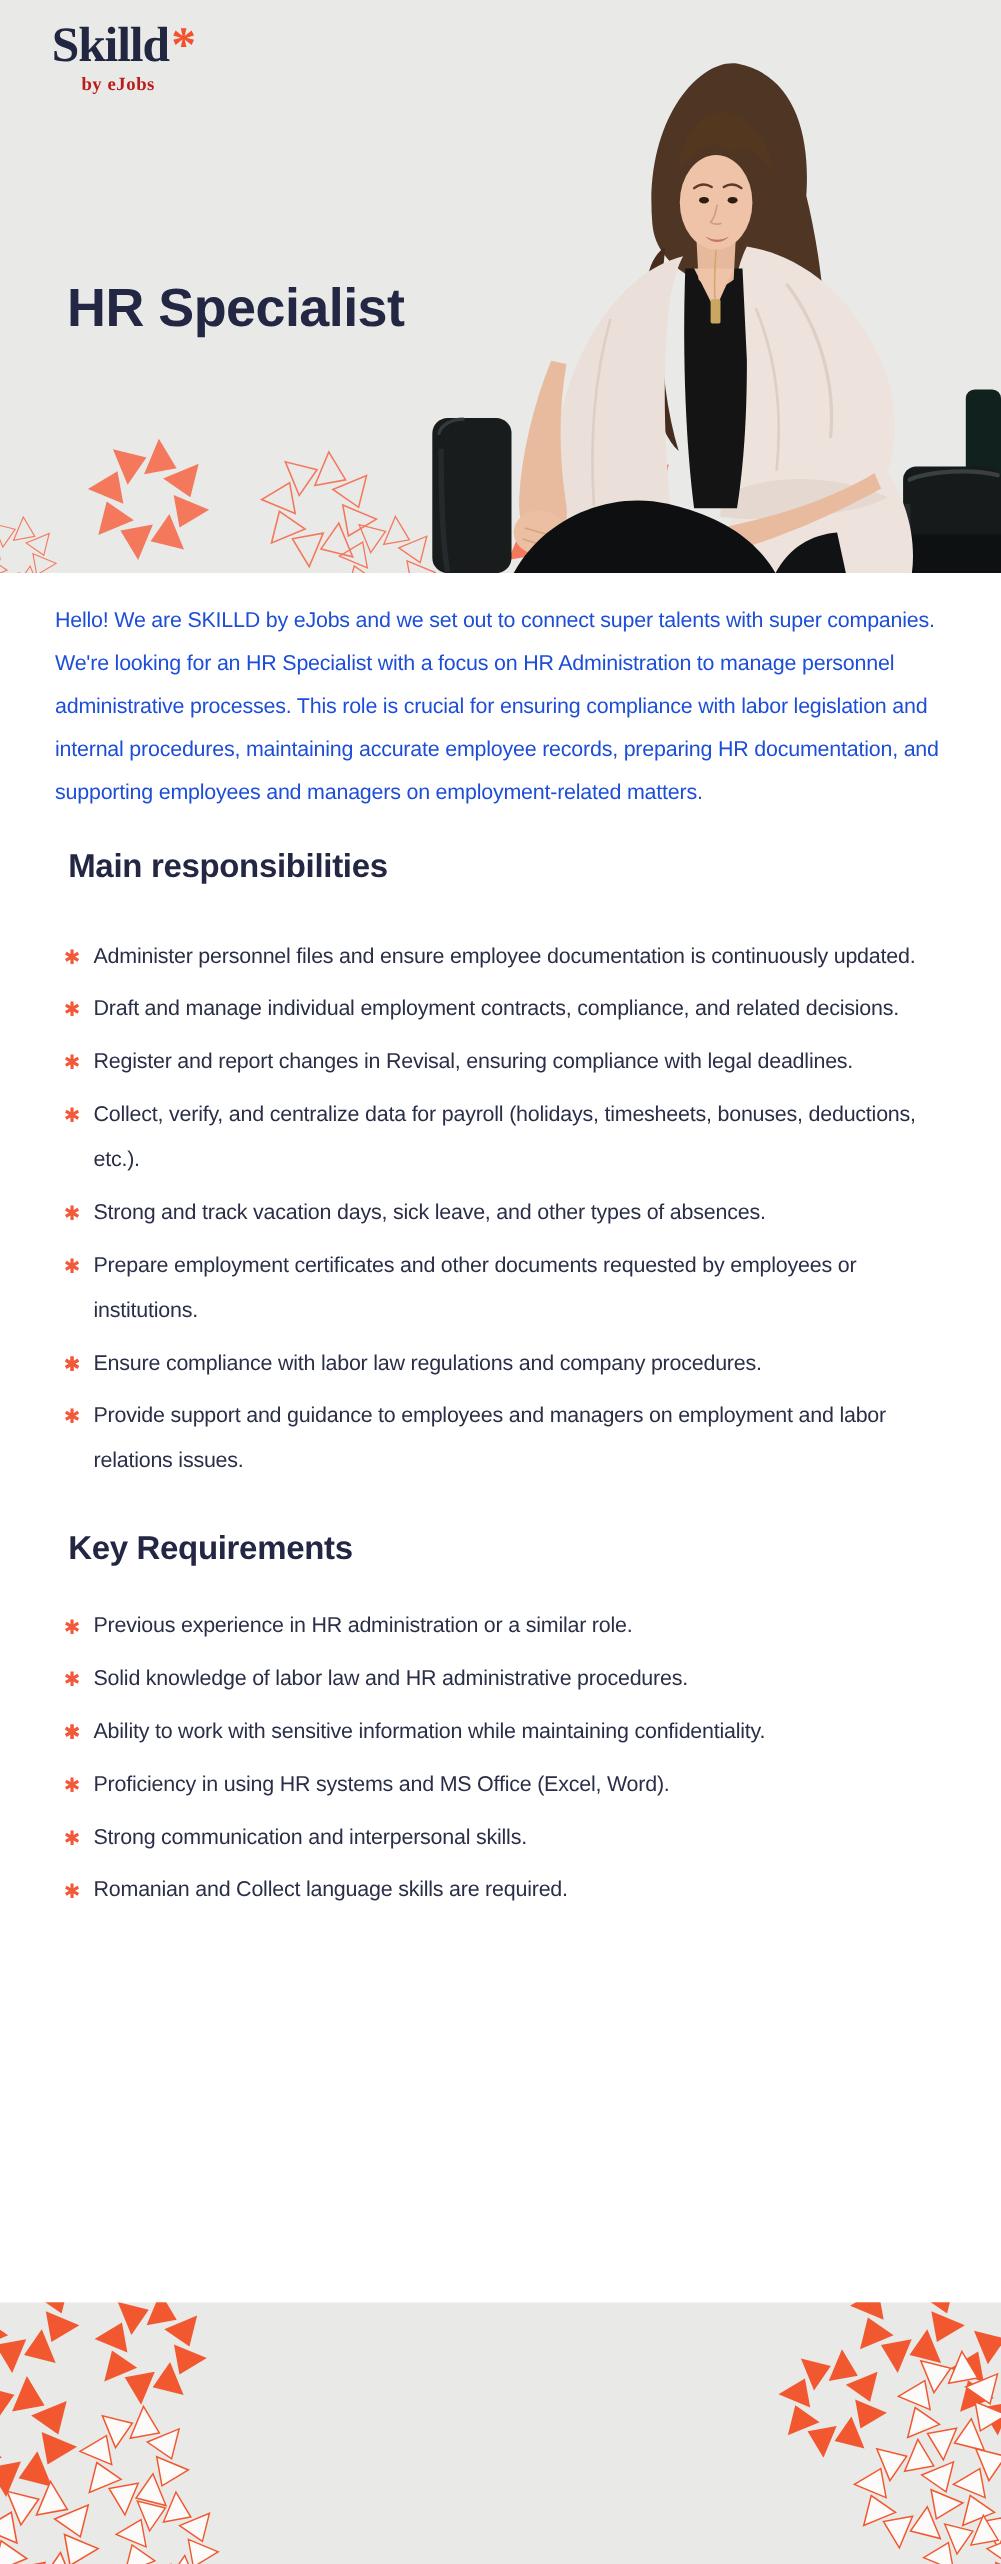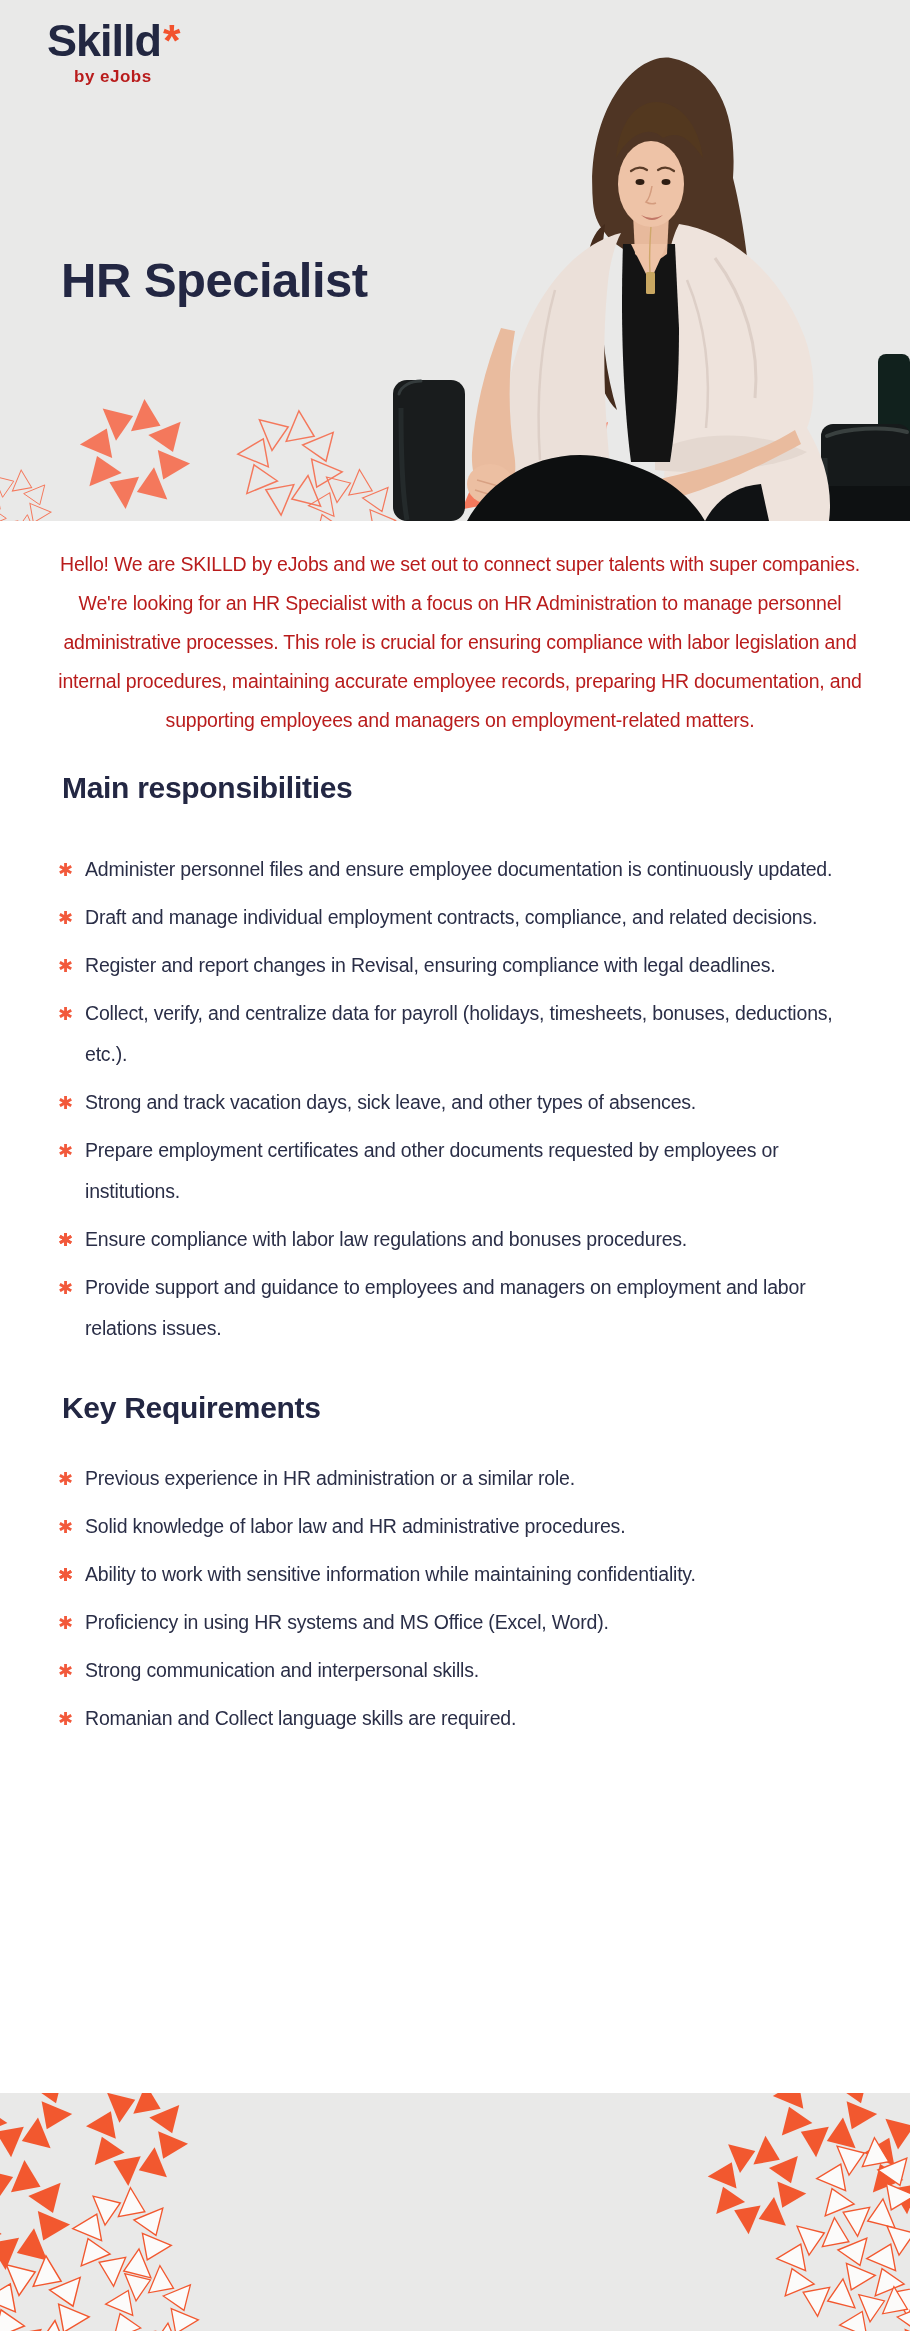--- a/index.html
+++ b/index.html
@@ -7,21 +7,21 @@
     width:910px;height:2331px;position:relative;overflow:hidden;
     background:#ffffff;
     font-family:"Liberation Sans", sans-serif;
     color:#262B44;
   }
   
   .hero{
     position:relative;width:910px;height:521px;
     background:#E9E9E8;overflow:hidden;
   }
-  .logo{position:absolute;left:47px;top:18px;z-index:5;}
+  .logo{position:absolute;left:47px;top:18px;z-index:5;font-family:Liberation Serif, serif;}
   .logo-main{font-size:45px;font-weight:800;letter-spacing:-1px;color:#222741;line-height:1.0;}
   .logo-main .ast{color:#F2522E;margin-left:2px;}
   .logo-sub{font-size:17px;font-weight:700;color:#b91c1c;margin:4px 0 0 27px;letter-spacing:0.5px;}
   .hero h1{
     position:absolute;left:49px;top:240px;margin:12px;z-index:5;
     font-size:49px;font-weight:800;letter-spacing:-0.5px;color:#232743;
   }
   .hero-decor{position:absolute;left:0;bottom:0;z-index:1;}
   .hero-photo{position:absolute;right:0;top:28px;z-index:2;}
   
@@ -29,21 +29,21 @@
   .pw-l{fill:none;stroke:#F4785C;stroke-width:1.6px;}
   .pw-F{fill:#F2582F;stroke:none;}
   .pw-L{fill:#FCFBFA;stroke:#F2582F;stroke-width:1.6px;}
   
   .content{
     position:relative;width:910px;height:1572px;box-sizing:border-box;
     background:#ffffff;padding:24px 40px 0 50px;z-index:3;
   }
   .intro{
     margin:0;max-width:832px;
-    font-size:19.5px;line-height:39px;letter-spacing:-0.2px;color:#b91c1c;text-align:center;
+    font-size:19.5px;line-height:39px;letter-spacing:-0.2px;color:#1d4ed8;
   }
   .content h2{
     margin:31px 0 0 12px;font-size:30px;font-weight:800;
     letter-spacing:-0.3px;color:#232743;
   }
   ul.bullets{
     list-style:none;margin:0;padding:0 30px 0 8px;
   }
   ul.bullets.resp{margin-top:44px;}
   ul.bullets.reqs{margin-top:33px;}
@@ -171,21 +171,21 @@
     <section>
       <h2>Main responsibilities</h2>
       <ul class="bullets resp">
           <li><span class="mark">✱</span><span>Administer personnel files and ensure employee documentation is continuously updated.</span></li>
           <li><span class="mark">✱</span><span>Draft and manage individual employment contracts, compliance, and related decisions.</span></li>
           <li><span class="mark">✱</span><span>Register and report changes in Revisal, ensuring compliance with legal deadlines.</span></li>
           <li><span class="mark">✱</span><span>Collect, verify, and centralize data for payroll (holidays, timesheets, bonuses, deductions, etc.).</span></li>
           <li><span class="mark">✱</span><span>Strong and track vacation days, sick leave, and other types of absences.</span></li>
           <li><span class="mark">✱</span><span>Prepare employment certificates and other documents requested by employees or institutions.</span></li>
           <li><span class="mark">✱</span></li>
-          <li><span class="mark">✱</span><span>Ensure compliance with labor law regulations and bonuses procedures.</span></li>
+          <li><span class="mark">✱</span><span>Ensure compliance with labor law regulations and company procedures.</span></li>
           <li><span class="mark">✱</span><span>Provide support and guidance to employees and managers on employment and labor relations issues.</span></li>
         </ul>
     </section>
 
     <section>
       <h2 class="reqs-h">Key Requirements</h2>
       <ul class="bullets reqs">
           <li><span class="mark">✱</span><span>Previous experience in HR administration or a similar role.</span></li>
           <li><span class="mark">✱</span><span>Solid knowledge of labor law and HR administrative procedures.</span></li>
           <li><span class="mark">✱</span></li>

